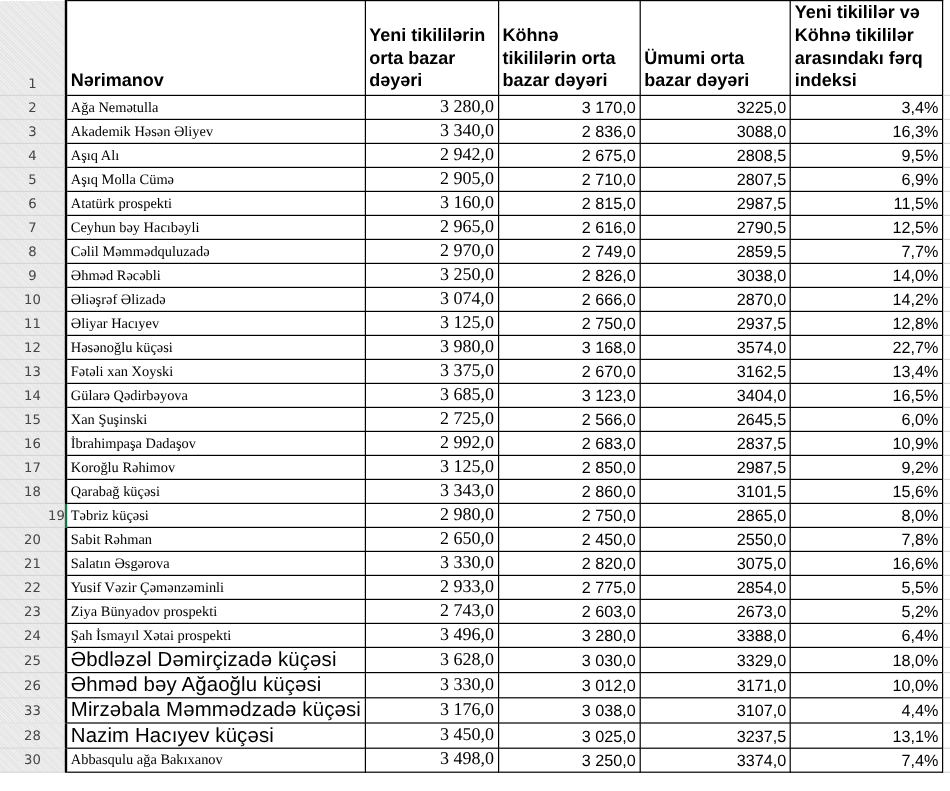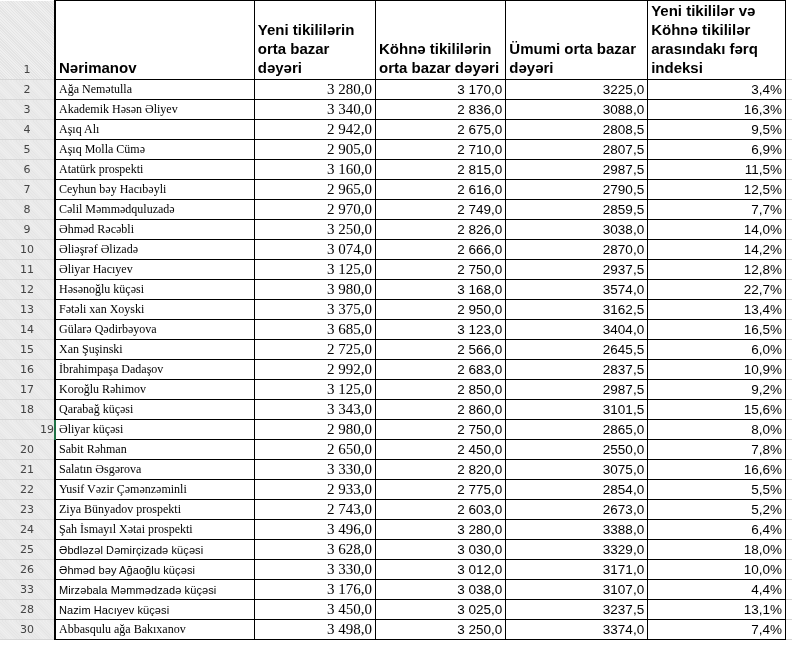--- a/index.html
+++ b/index.html
@@ -10,21 +10,21 @@
   td.rownum {
     width: 25px; background: #e9e9e9; color: #444; text-align: center;
     font-family: "DejaVu Sans", sans-serif; font-size: 11px;
     border-right: 2px solid #000; border-bottom: 1px solid #d6d6d6;
     background-image: repeating-linear-gradient(45deg, #e4e4e4 0 1px, #efefef 1px 2px);
     padding: 0;
   }
   td.rownum.sel { border-right-color: #1e7145; padding-left: 40px; }
   td.cell { border: 1px solid #000; height: 20px; font-size: 14px; color: #000; }
   td.name { font-family: "Liberation Serif", serif; font-size: 12px; }
-  td.name.sans { font-family: "Liberation Sans", sans-serif; font-size: 11px; letter-spacing: 0.1px; margin-top: 25px; }
+  td.name.sans { font-family: "Liberation Sans", sans-serif; font-size: 17px; letter-spacing: 0.1px; margin-top: 25px; }
   td.num { text-align: right; font-family: "Liberation Serif", serif; font-size: 15px; }
   td.num2 { text-align: right; font-family: "Liberation Sans", sans-serif; font-size: 13.5px; }
   tr.hdr td.cell { height: 74px; vertical-align: bottom; font-family: Liberation Sans, sans-serif; font-weight: bold; font-size: 15px; line-height: 19px; white-space: normal; padding-bottom: 2px; }
   tr.hdr td.rownum { vertical-align: bottom; padding-bottom: 3px; }
   td.gap { border-left: 1px solid #000; border-right: 0; border-top: 0; border-bottom: 1px solid #d6d6d6; width: 5px; }
   tr.hdr td.gap { border-bottom: 1px solid #d6d6d6; }
 </style>
 </head>
 <body>
 
@@ -145,21 +145,21 @@
           <td class="cell num">3 980,0</td>
           <td class="cell num2">3 168,0</td>
           <td class="cell num2">3574,0</td>
           <td class="cell num2">22,7%</td>
           <td class="gap"></td>
         </tr>
         <tr>
           <td class="rownum">13</td>
           <td class="cell name">Fətəli xan Xoyski</td>
           <td class="cell num">3 375,0</td>
-          <td class="cell num2">2 950,0</td>
+          <td class="cell num2">2 670,0</td>
           <td class="cell num2">3162,5</td>
           <td class="cell num2">13,4%</td>
           <td class="gap"></td>
         </tr>
         <tr>
           <td class="rownum">14</td>
           <td class="cell name">Gülarə Qədirbəyova</td>
           <td class="cell num">3 685,0</td>
           <td class="cell num2">3 123,0</td>
           <td class="cell num2">3404,0</td>
@@ -197,21 +197,21 @@
           <td class="rownum">18</td>
           <td class="cell name">Qarabağ küçəsi</td>
           <td class="cell num">3 343,0</td>
           <td class="cell num2">2 860,0</td>
           <td class="cell num2">3101,5</td>
           <td class="cell num2">15,6%</td>
           <td class="gap"></td>
         </tr>
         <tr>
           <td class="rownum sel">19</td>
-          <td class="cell name">Əliyar küçəsi</td>
+          <td class="cell name">Təbriz küçəsi</td>
           <td class="cell num">2 980,0</td>
           <td class="cell num2">2 750,0</td>
           <td class="cell num2">2865,0</td>
           <td class="cell num2">8,0%</td>
           <td class="gap"></td>
         </tr>
         <tr>
           <td class="rownum">20</td>
           <td class="cell name">Sabit Rəhman</td>
           <td class="cell num">2 650,0</td>

